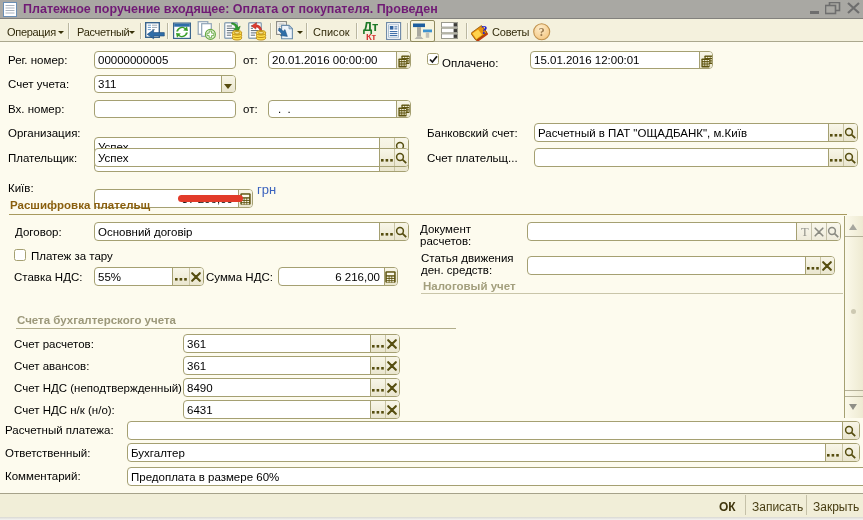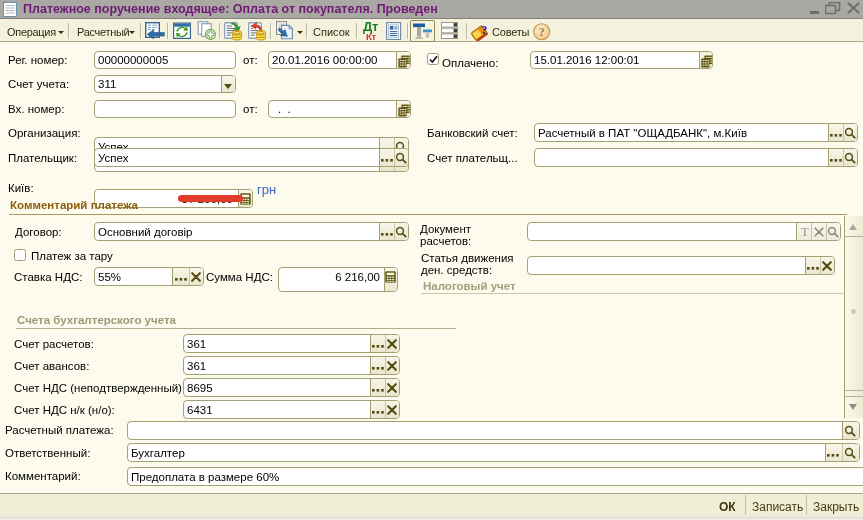--- a/index.html
+++ b/index.html
@@ -382,21 +382,21 @@
         <rect x="7.2" y="7.9" width="1.9" height="1.3"></rect>
         <rect x="1.8" y="10.2" width="1.9" height="1.1"></rect>
         <rect x="4.5" y="10.2" width="1.9" height="1.1"></rect>
         <rect x="7.2" y="10.2" width="1.9" height="1.1"></rect>
       </g>
     </svg>
 </div>
 <div class="abs" style="left:257px;top:182px;font-size:13px;color:#3a62be">грн</div>
 <div class="abs" style="left:178px;top:195px;width:65px;height:7px;background:#e23b2a;border-radius:3.5px"></div>
 
-<div class="hdr" style="left:10px;top:199px;color:#8a5f0e">Комментарий платежа</div>
+<div class="hdr" style="left:10px;top:199px;color:#8a5f0e">Расшифровка плательщ</div>
 <div class="hline" style="left:9px;top:214px;width:838px;background:#a89a5e"></div>
 
 <div class="lbl" style="left:15px;top:226px">Договор:</div>
 <div class="fld" style="left:94px;top:222px;width:315px;height:19px">
     <span class="txt" style="top:3px">Основний договір</span>
  <div class="sect" style="left:284px;width:15px"></div>
     <svg class="abs" style="left:286px;top:10px" width="12" height="3" viewBox="0 0 12 3">
       <g fill="#564E10">
         <rect x="0" y="0" width="2.6" height="2.6"></rect>
         <rect x="4.6" y="0" width="2.6" height="2.6"></rect>
@@ -455,21 +455,21 @@
         <rect x="4.6" y="0" width="2.6" height="2.6"></rect>
         <rect x="9.2" y="0" width="2.6" height="2.6"></rect>
       </g>
     </svg>
  <div class="sect" style="left:94px;width:14px;border-left-color:#c9c4a4"></div>
     <svg class="abs" style="left:96px;top:4px" width="10" height="10" viewBox="0 0 10 10">
       <path d="M1.2 1.2 L8.8 8.8 M8.8 1.2 L1.2 8.8" stroke="#564E10" stroke-width="2.1" stroke-linecap="round"></path>
     </svg>
 </div>
 <div class="lbl" style="left:206px;top:271px">Сумма НДС:</div>
-<div class="fld" style="left:278px;top:267px;width:120px;height:25px">
+<div class="fld" style="left:278px;top:267px;width:120px;height:19px">
     <span class="txt" style="left:auto;right:17px;top:3px">6 216,00</span>
  <div class="sect" style="left:105px;width:13px"></div>
     <svg class="abs" style="left:106px;top:3px" width="11" height="12" viewBox="0 0 11 12">
       <rect x="0.3" y="0.3" width="10.4" height="11.4" rx="1.2" fill="#5e5410"></rect>
       <rect x="1.8" y="1.7" width="7.4" height="2.5" fill="#fbf9ec"></rect>
       <g fill="#fbf9ec">
         <rect x="1.8" y="5.6" width="1.9" height="1.3"></rect>
         <rect x="4.5" y="5.6" width="1.9" height="1.3"></rect>
         <rect x="7.2" y="5.6" width="1.9" height="1.3"></rect>
         <rect x="1.8" y="7.9" width="1.9" height="1.3"></rect>
@@ -516,21 +516,21 @@
       </g>
     </svg>
  <div class="sect" style="left:201px;width:14px;border-left-color:#c9c4a4"></div>
     <svg class="abs" style="left:203px;top:4px" width="10" height="10" viewBox="0 0 10 10">
       <path d="M1.2 1.2 L8.8 8.8 M8.8 1.2 L1.2 8.8" stroke="#564E10" stroke-width="2.1" stroke-linecap="round"></path>
     </svg>
 </div>
 
 <div class="lbl" style="left:14px;top:382px">Счет НДС (неподтвержденный):</div>
 <div class="fld" style="left:183px;top:378px;width:217px;height:19px">
-    <span class="txt" style="top:3px">8695</span>
+    <span class="txt" style="top:3px">8490</span>
  <div class="sect" style="left:186px;width:15px"></div>
     <svg class="abs" style="left:188px;top:10px" width="12" height="3" viewBox="0 0 12 3">
       <g fill="#564E10">
         <rect x="0" y="0" width="2.6" height="2.6"></rect>
         <rect x="4.6" y="0" width="2.6" height="2.6"></rect>
         <rect x="9.2" y="0" width="2.6" height="2.6"></rect>
       </g>
     </svg>
  <div class="sect" style="left:201px;width:14px;border-left-color:#c9c4a4"></div>
     <svg class="abs" style="left:203px;top:4px" width="10" height="10" viewBox="0 0 10 10">

